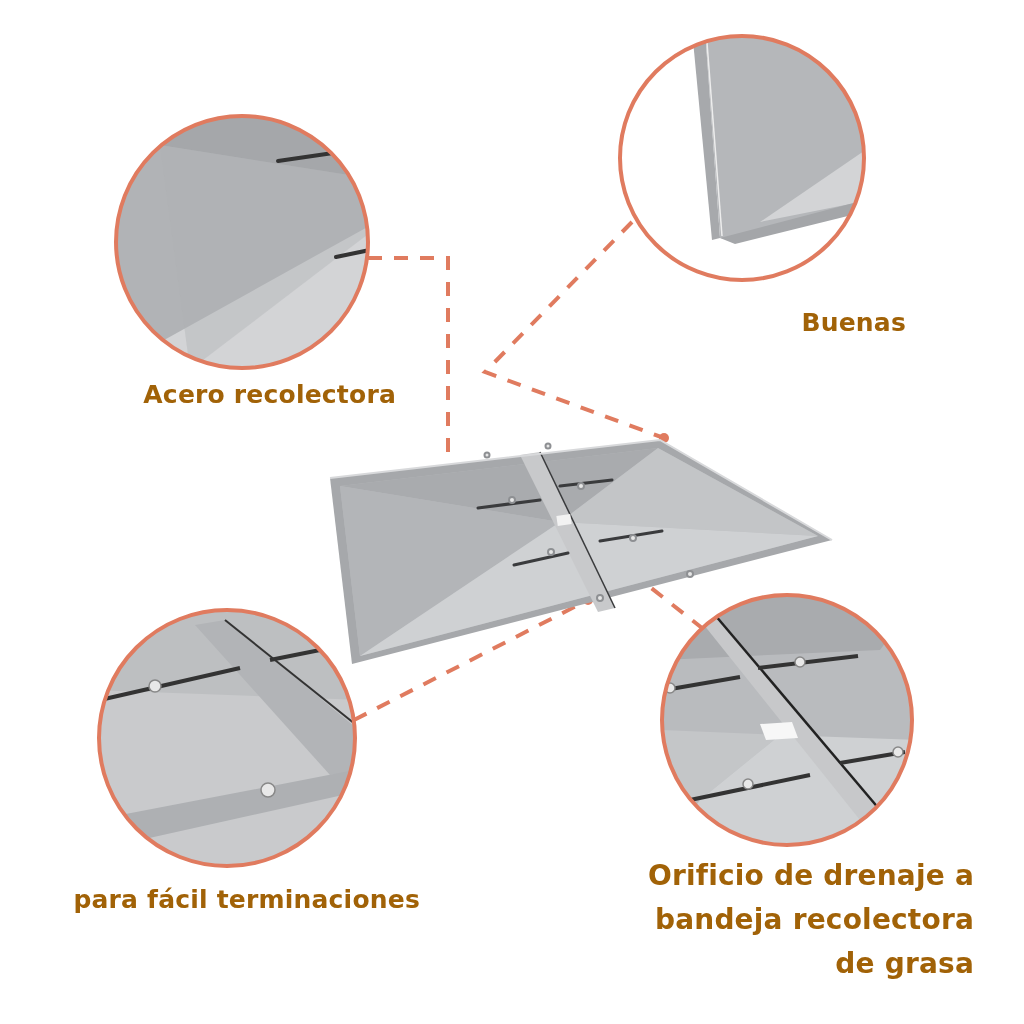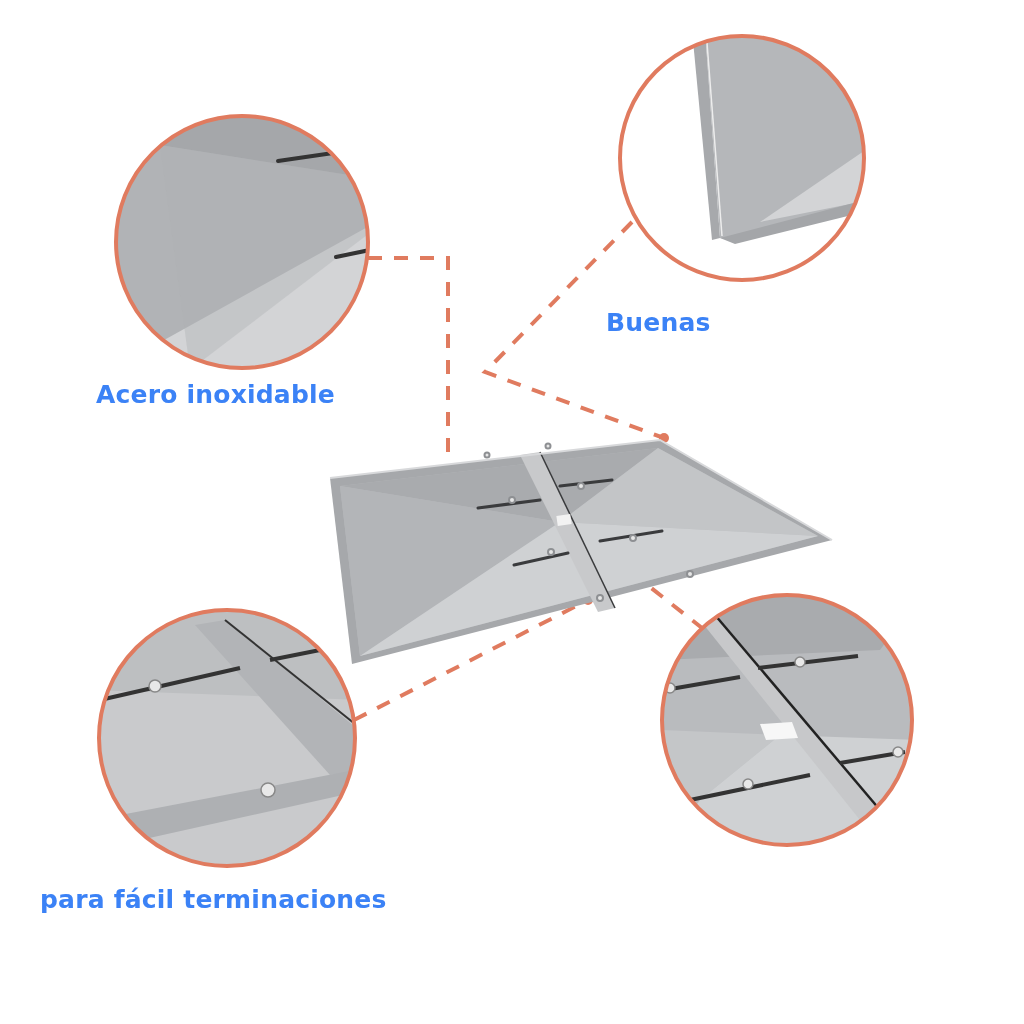--- a/index.html
+++ b/index.html
@@ -1,19 +1,19 @@
 <!DOCTYPE html>
 <html><head>
 <meta charset="utf-8">
 <style>
   html, body { margin: 0; padding: 0; background: #ffffff; }
   body { width: 1024px; height: 1024px; position: relative; overflow: hidden; font-family: "DejaVu Sans", sans-serif; }
   .stage { position: absolute; left: 0; top: 0; width: 1024px; height: 1024px; }
   .label {
-    position: absolute; text-align: left; font-weight: bold; color: #3b82f6;
+    position: absolute; text-align: right; font-weight: bold; color: #a16207;
     font-family: "DejaVu Sans", sans-serif; font-size: 26px; line-height: 1.6;
     letter-spacing: 0.2px;
   }
   .label span { display: block; white-space: nowrap; }
   svg { position: absolute; left: 0; top: 0; }
 </style>
 </head>
 <body>
 
 <div class="stage">
@@ -138,25 +138,30 @@
         <circle cx="800" cy="662" r="5" fill="#E8E8E8" stroke="#888" stroke-width="1.5"></circle>
         <circle cx="670" cy="688" r="5" fill="#E8E8E8" stroke="#888" stroke-width="1.5"></circle>
         <circle cx="748" cy="784" r="5" fill="#E8E8E8" stroke="#888" stroke-width="1.5"></circle>
         <circle cx="898" cy="752" r="5" fill="#E8E8E8" stroke="#888" stroke-width="1.5"></circle>
       </g>
       <circle cx="787" cy="720" r="125" fill="none" stroke="#E07B5F" stroke-width="4"></circle>
     </g>
   </svg>
 
   <div class="label" style="left:96px; top:374px; width:300px; font-size:25px; line-height:42px;">
-    <span>Acero inoxidable</span>
+    <span>Acero recolectora</span>
   </div>
 
   <div class="label" style="left:606px; top:302px; width:300px; font-size:25px; line-height:42px;">
     <span>Buenas</span>
   </div>
 
   <div class="label" style="left:40px; top:878px; width:380px; font-size:25px; line-height:44px;">
     <span>para fácil terminaciones</span>
   </div>
 
+  <div class="label" style="left:610px; top:854px; width:364px; font-size:28px; line-height:44px;">
+    <span>Orificio de drenaje a</span>
+    <span>bandeja recolectora</span>
+    <span>de grasa</span>
+  </div>
 
 </div>
 
 </body></html>

